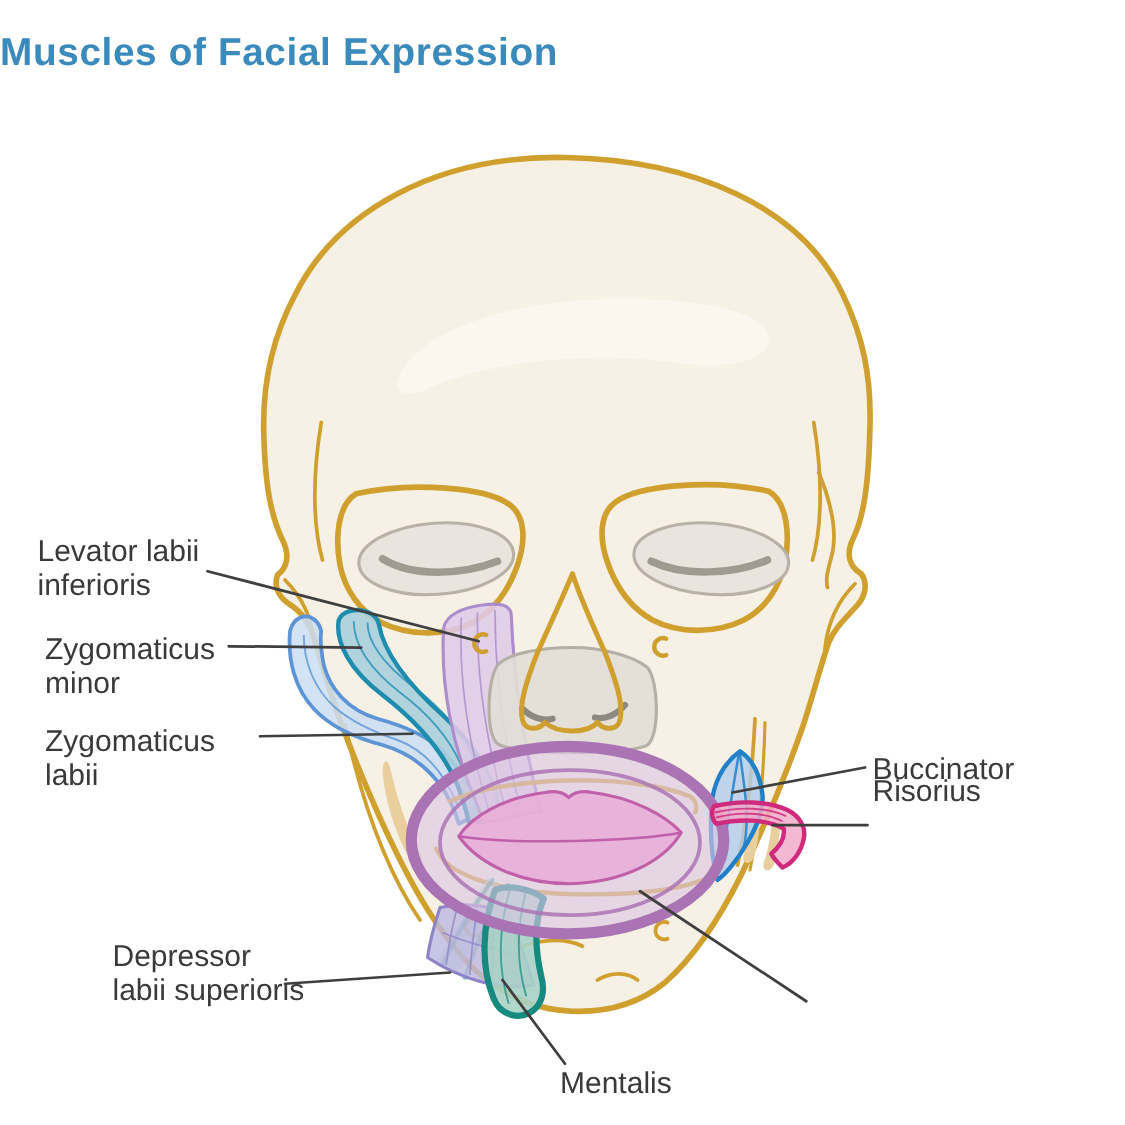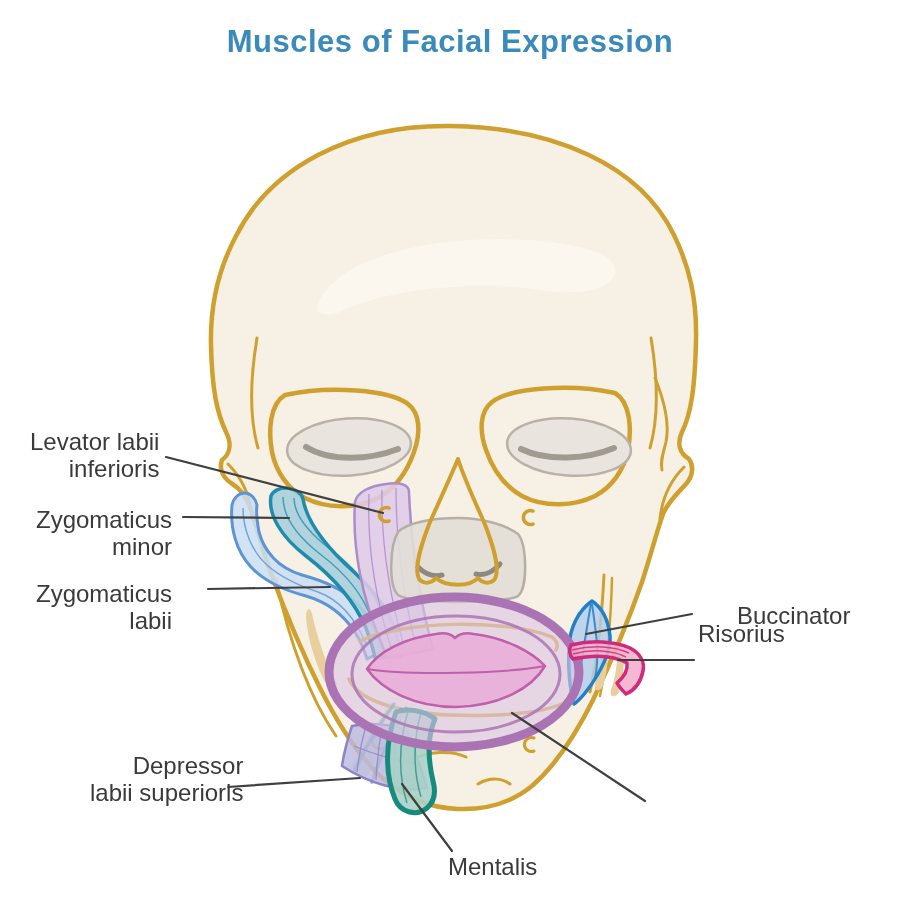--- a/index.html
+++ b/index.html
@@ -14,24 +14,24 @@
     --c-risorius-fill:#f3abca; --c-risorius-stroke:#d02a7c;
     --c-mentalis-fill:#a9d2c6; --c-mentalis-stroke:#178a80;
     --c-depressor-fill:#bdb8df; --c-depressor-stroke:#8f83c7;
     --c-oris-fill:#dbc7e4; --c-oris-stroke:#aa74b4;
     --c-lips-fill:#e8aed8; --c-lips-stroke:#c060a8;
   }
   html,body{margin:0;padding:0;background:#fff;}
   .canvas{position:relative;width:900px;height:900px;background:#ffffff;overflow:hidden;
           font-family:"Liberation Sans", sans-serif;}
   .canvas svg{position:absolute;left:0;top:0;}
-  .title{position:absolute;left:0;top:24px;width:100%;text-align:center;
+  .title{position:absolute;left:0;top:24px;width:100%;text-align:left;
          font-size:31px;font-weight:bold;letter-spacing:.5px;color:var(--c-title);}
   .lbl{position:absolute;color:var(--c-label-text);font-size:24px;line-height:27px;white-space:nowrap;}
-  .lbl span{display:block;text-align:right;}
+  .lbl span{display:block;}
 </style>
 </head>
 <body>
 
 <div class="canvas">
 
 <svg width="900" height="900" viewBox="0 0 900 900">
 
   <g>
     <path style="fill:var(--c-skull-fill);stroke:var(--c-skull-outline)" stroke-width="4.5" stroke-linejoin="round" d="M 452,126 C 555,128 640,165 674,235 C 690,268 697,300 696,340 C 695,388 691,414 682,432
@@ -191,17 +191,17 @@
   </div>
 
   <div class="lbl" style="left:90px;top:752px;">
     <span>Depressor</span>
     <span>labii superioris</span>
   </div>
 
   <div class="lbl" style="left:408px;top:853px;margin-left:40px;">Mentalis</div>
 
 
-  <div class="lbl" style="left:698px;top:602px;margin-left:39px;">Buccinator</div>
+  <div class="lbl" style="left:698px;top:602px;">Buccinator</div>
 
   <div class="lbl" style="left:698px;top:620px;">Risorius</div>
 
 </div>
 
 </body></html>

